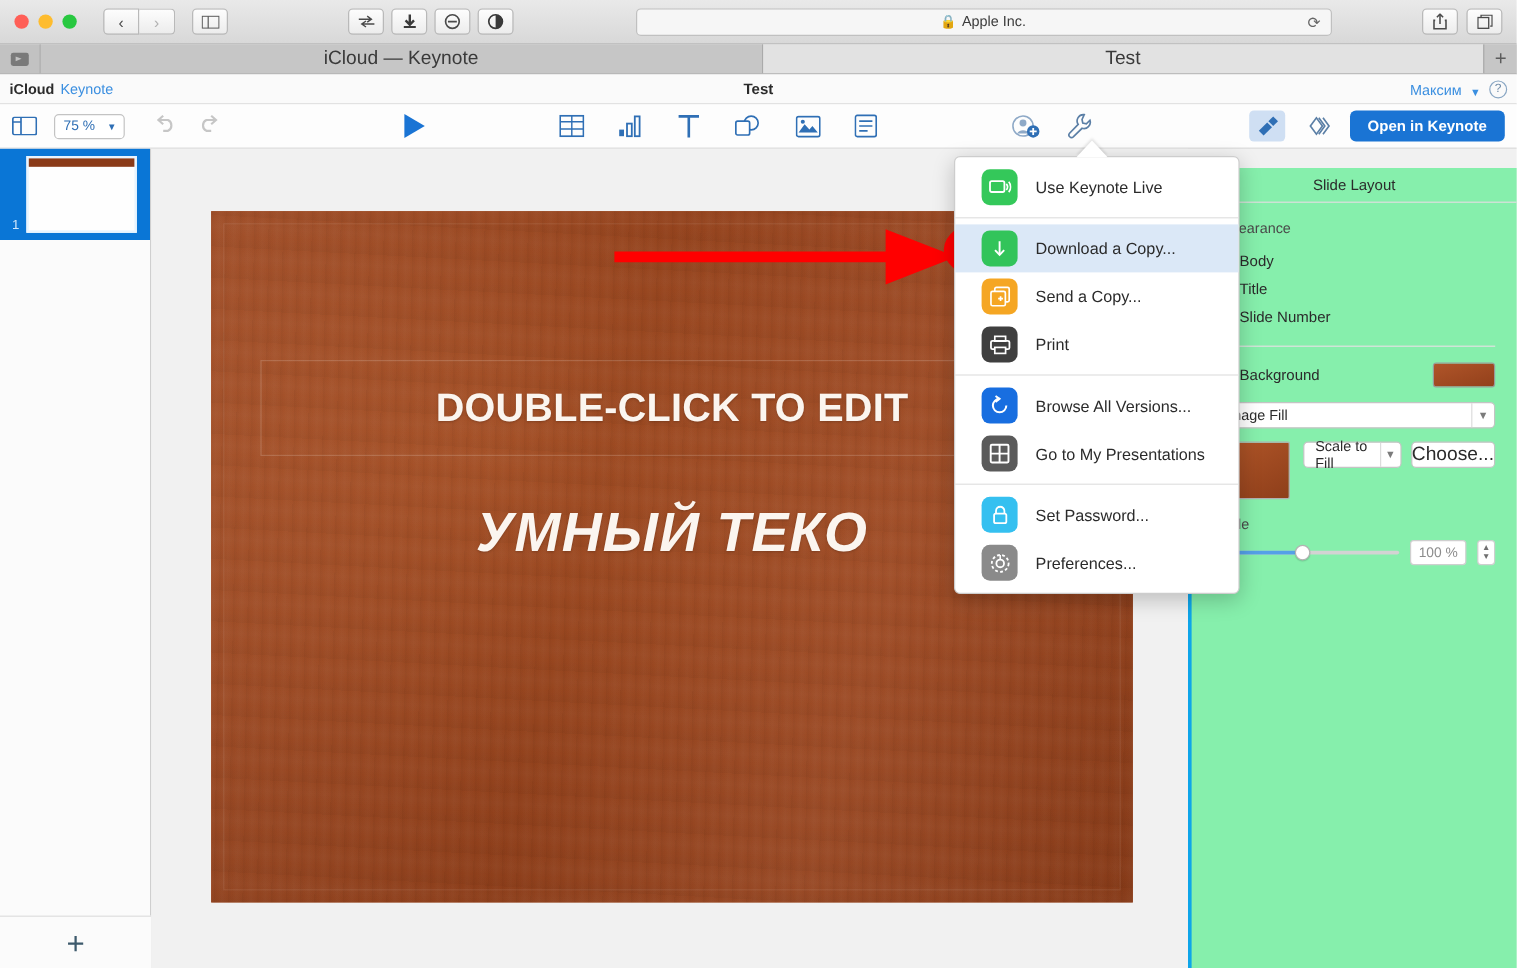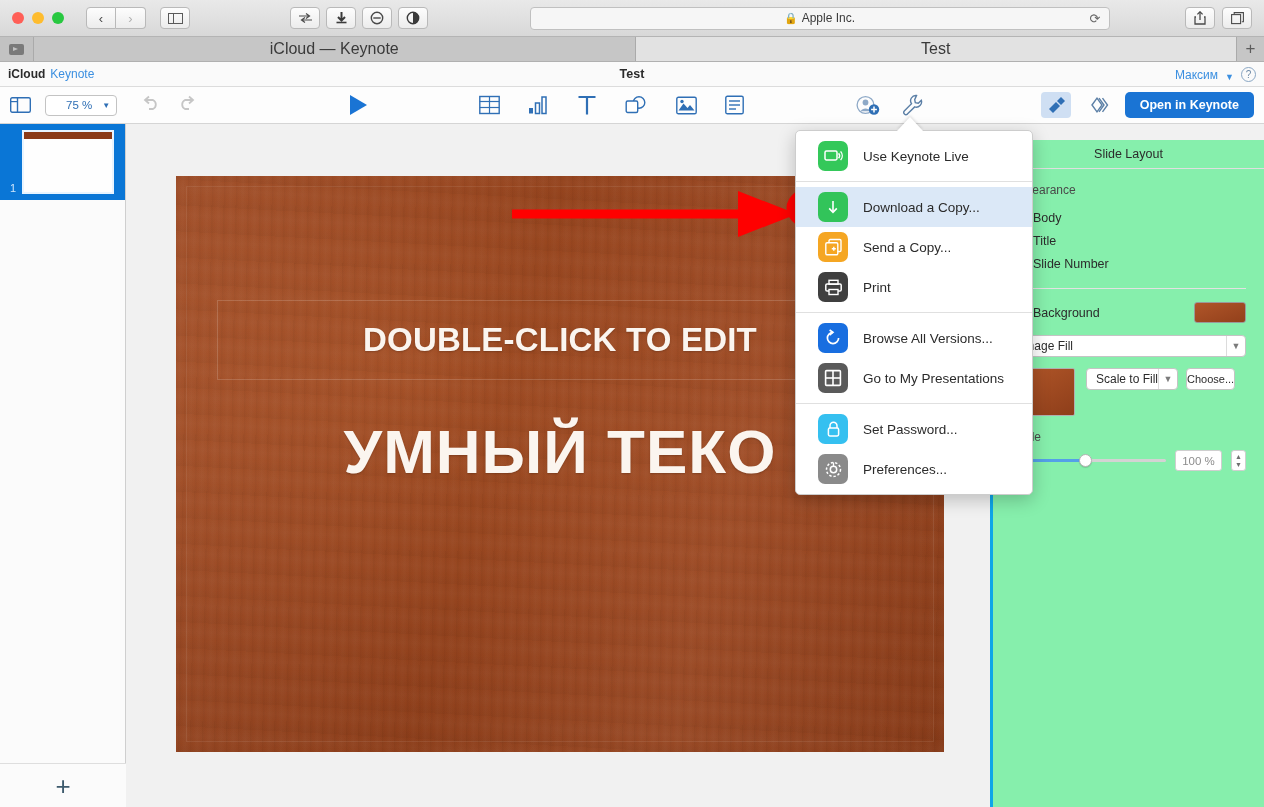--- a/index.html
+++ b/index.html
@@ -105,21 +105,21 @@
   
   .kn-toolbar {
     position: absolute; left: 0; top: 87px; width: 1264px; height: 37px;
     background: #fdfdfd; border-bottom: 1px solid #d5d5d5;
     display: flex; align-items: center;
   }
   .tb-icon {
     color: #2f6fb5; display: flex; align-items: center; justify-content: center;
   }
   .zoom-select {
-    margin-left: 14px; height: 21px; padding: 0 6px 0 20px;
+    margin-left: 14px; height: 21px; padding: 0 6px 0 7px;
     border: 1px solid #c3c3c3; border-radius: 4px; background: #fff;
     display: flex; align-items: center; gap: 10px;
     font-size: 11.5px; color: #2f6fb5;
   }
   .undo-grp { display: flex; gap: 16px; margin-left: 24px; color: #c6c6c6; font-size: 19px; }
   .play-btn { margin-left: 150px; color: #1a74d4; font-size: 0; }
   .obj-grp { display: flex; gap: 28px; margin-left: 110px; align-items: center; }
   .collab-grp { display: flex; gap: 22px; margin-left: 112px; align-items: center; }
   .right-tools { margin-left: auto; margin-right: 10px; display: flex; align-items: center; gap: 14px; }
   .fmt-btn {
@@ -183,22 +183,22 @@
     position: absolute; left: 41px; top: 124px; width: 686px; height: 80px;
     border: 1px solid rgba(255,255,255,0.16);
     display: flex; align-items: center; justify-content: center;
   }
   .title-text {
     color: #fbf5ef; font-size: 33px; font-weight: bold; letter-spacing: 0.2px;
     white-space: nowrap; text-shadow: 0 1px 2px rgba(0,0,0,0.2);
   }
   .body-text {
     position: absolute; left: 0; right: 0; top: 240px; text-align: center;
-    color: #fbf5ef; font-size: 62px; font-weight: bold; letter-spacing: 1px;
-    white-space: nowrap; text-shadow: 0 1px 2px rgba(0,0,0,0.2);
+    color: #fbf5ef; font-size: 46px; font-weight: bold; letter-spacing: 1px;
+    white-space: nowrap; text-shadow: 0 1px 2px rgba(0,0,0,0.2); font-style: italic;
   }
 
   
   .annot-arrow { position: absolute; left: 508px; top: 185px; pointer-events: none; }
   .annot-ellipse { position: absolute; left: 784px; top: 166px; pointer-events: none; }
 
   
   .popover {
     position: absolute; left: 795px; top: 130px; width: 238px;
     background: #ffffff; border: 1px solid #cdcdcd; border-radius: 5px;
@@ -263,21 +263,21 @@
   }
   .fill-row { margin-top: 11px; display: flex; gap: 11px; }
   .img-preview {
     width: 64px; height: 48px; border: 1px solid #b0b0b0; border-radius: 2px;
     background: linear-gradient(150deg, #b25729, #8e3e1a);
   }
   .fill-controls { flex: 1; display: flex; flex-direction: row; gap: 8px; }
   .btn-plain {
     height: 22px; border: 1px solid #c4c4c4; border-radius: 4px; background: #fff;
     display: flex; align-items: center; justify-content: center;
-    font-size: 11px; color: #2b2b2b;
+    font-size: 16px; color: #2b2b2b;
   }
   .scale-label { margin-top: 14px; font-size: 12px; color: #4a4a4a; }
   .scale-row { margin-top: 6px; display: flex; align-items: center; gap: 9px; }
   .slider { position: relative; flex: 1; height: 14px; display: flex; align-items: center; }
   .slider-track { width: 100%; height: 3px; border-radius: 2px; background: #d3d3d3; }
   .slider-fill { position: absolute; left: 0; width: 47%; height: 3px; border-radius: 2px; background: #54a0e8; }
   .slider-knob {
     position: absolute; left: 44%; width: 13px; height: 13px; border-radius: 50%;
     background: #fff; border: 1px solid #b3b3b3; box-shadow: 0 1px 1px rgba(0,0,0,0.14);
   }

